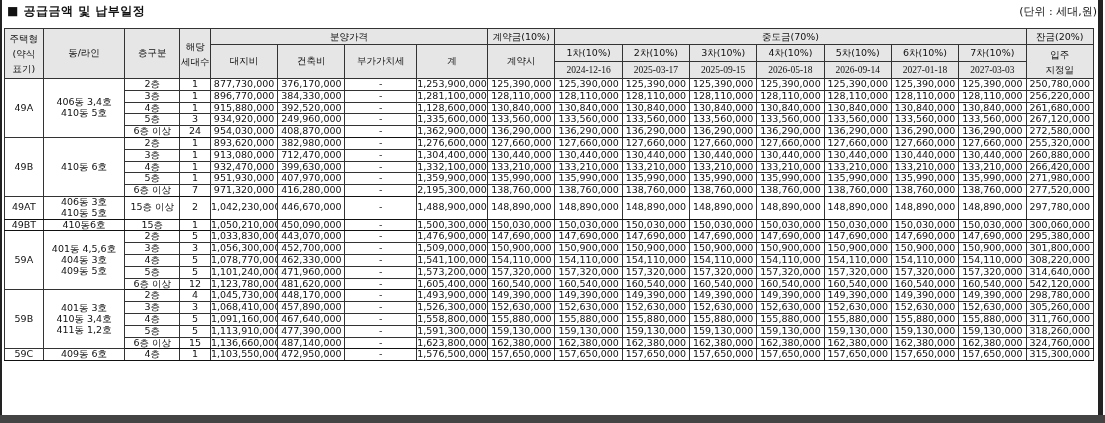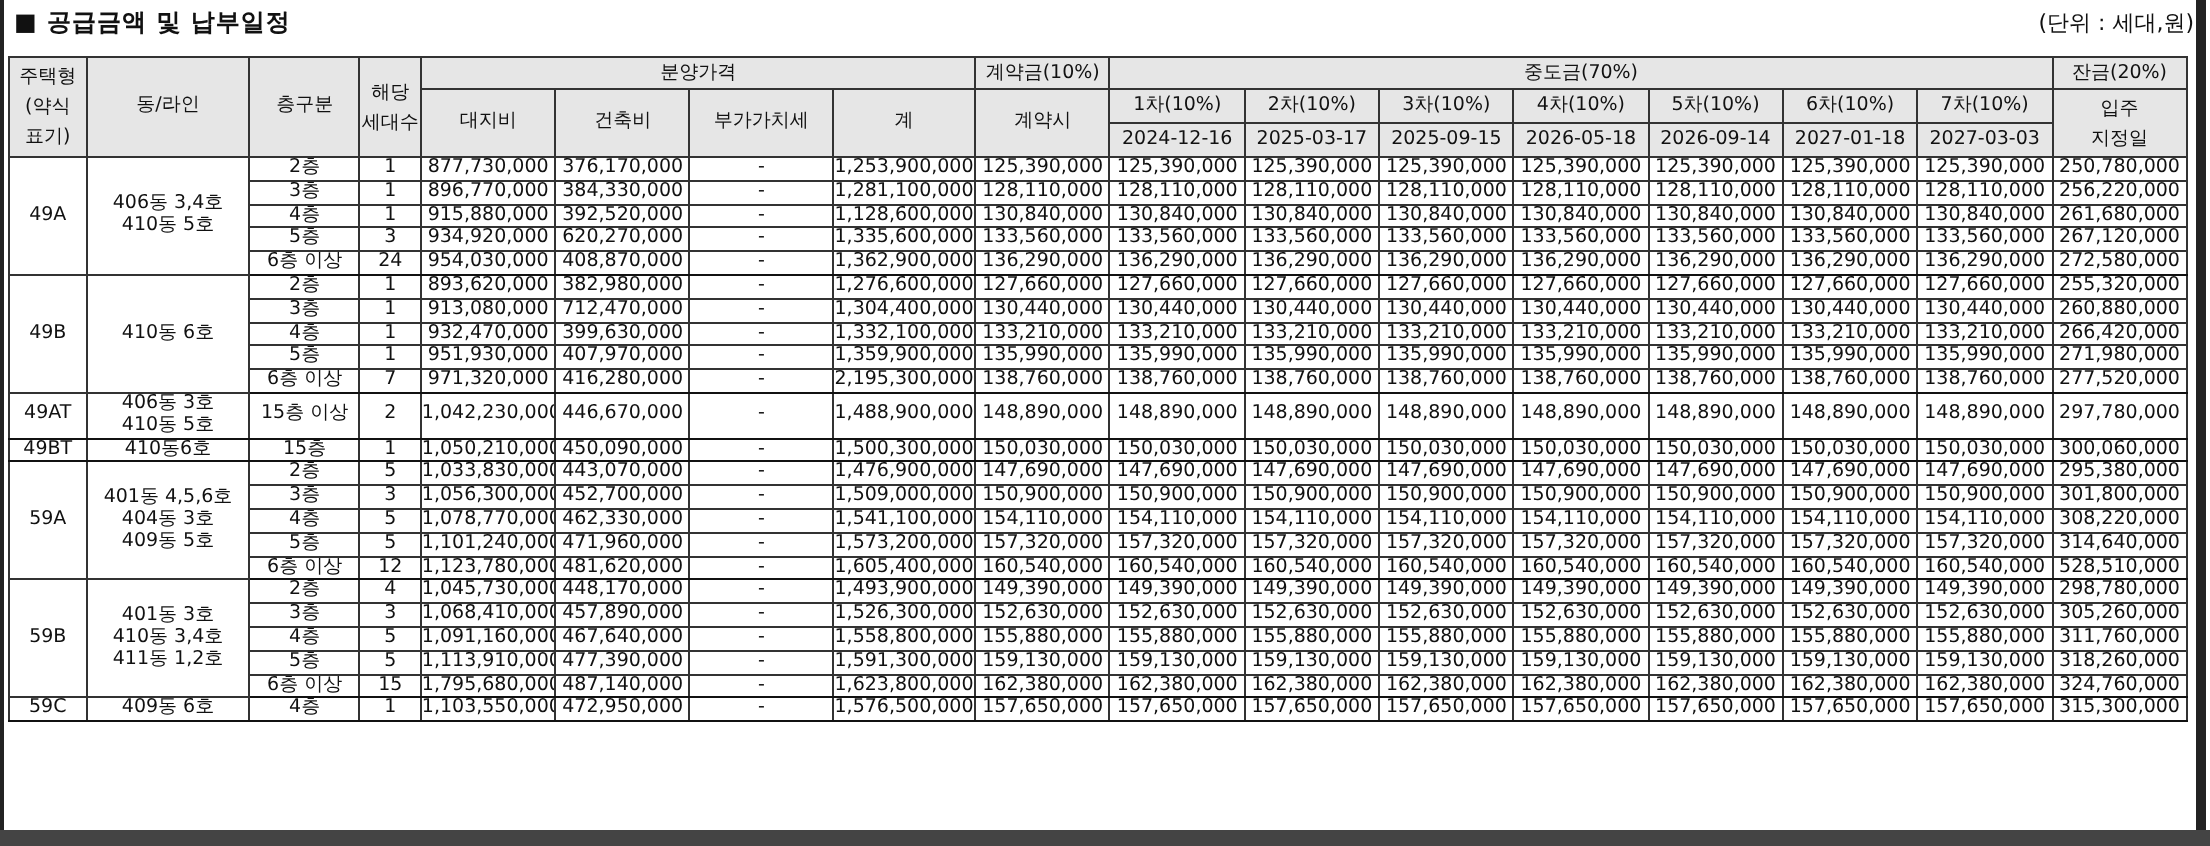--- a/index.html
+++ b/index.html
@@ -22,21 +22,21 @@
     border-collapse: collapse; table-layout: fixed;
     width: 1090px; font-size: 9.5px;
   }
   table.price th, table.price td {
     border: 1px solid #333; padding: 0; text-align: center; white-space: nowrap; overflow: hidden;
     line-height: 10.8px; height: 10.8px;
   }
   table.price th { background: #e6e6e6; font-weight: normal; font-size: 9.5px; }
   table.price th.h1 { height: 15px; line-height: 15px; }
   table.price th.h2 { height: 16px; line-height: 16px; }
-  table.price th.h3 { height: 16px; line-height: 16px; }
+  table.price th.h3 { height: 16px; line-height: 16px; font-family: Liberation Serif, serif; }
   table.price th.multi { line-height: 15px; white-space: normal; }
   td.type, td.dong { font-size: 9.5px; line-height: 10px; white-space: normal; }
   td.num { font-size: 9.5px; }
   tr.grp-end td { border-bottom: 1.5px solid #111; }
 </style>
 </head>
 <body>
 
 <div class="frame-left"></div>
 <div class="frame-right"></div>
@@ -156,21 +156,21 @@
         <td class="num">130,840,000</td>
         <td class="num">130,840,000</td>
         <td class="num">130,840,000</td>
         <td class="num">130,840,000</td>
         <td class="num">261,680,000</td>
       </tr>
       <tr>
         <td class="num" style="height:10.8px">5층</td>
         <td class="num" style="height:10.8px">3</td>
         <td class="num" style="height:10.8px">934,920,000</td>
-        <td class="num" style="height:10.8px">620,270,000</td>
+        <td class="num" style="height:10.8px">249,960,000</td>
         <td class="num" style="height:10.8px">-</td>
         <td class="num" style="height:10.8px">1,335,600,000</td>
         <td class="num" style="height:10.8px">133,560,000</td>
         <td class="num">133,560,000</td>
         <td class="num">133,560,000</td>
         <td class="num">133,560,000</td>
         <td class="num">133,560,000</td>
         <td class="num">133,560,000</td>
         <td class="num">133,560,000</td>
         <td class="num">133,560,000</td>
@@ -399,21 +399,21 @@
         <td class="num" style="height:10.8px">-</td>
         <td class="num" style="height:10.8px">1,605,400,000</td>
         <td class="num" style="height:10.8px">160,540,000</td>
         <td class="num">160,540,000</td>
         <td class="num">160,540,000</td>
         <td class="num">160,540,000</td>
         <td class="num">160,540,000</td>
         <td class="num">160,540,000</td>
         <td class="num">160,540,000</td>
         <td class="num">160,540,000</td>
-        <td class="num">528,510,000</td>
+        <td class="num">542,120,000</td>
       </tr>
       <tr>
         <td rowspan="5" class="type">59B</td>
         <td rowspan="5" class="dong" style="white-space:pre-line">401동 3호
 410동 3,4호
 411동 1,2호</td>
         <td class="num" style="height:10.8px">2층</td>
         <td class="num" style="height:10.8px">4</td>
         <td class="num" style="height:10.8px">1,045,730,000</td>
         <td class="num" style="height:10.8px">448,170,000</td>
@@ -476,21 +476,21 @@
         <td class="num">159,130,000</td>
         <td class="num">159,130,000</td>
         <td class="num">159,130,000</td>
         <td class="num">159,130,000</td>
         <td class="num">159,130,000</td>
         <td class="num">318,260,000</td>
       </tr>
       <tr class="grp-end">
         <td class="num" style="height:10.8px">6층 이상</td>
         <td class="num" style="height:10.8px">15</td>
-        <td class="num" style="height:10.8px">1,795,680,000</td>
+        <td class="num" style="height:10.8px">1,136,660,000</td>
         <td class="num" style="height:10.8px">487,140,000</td>
         <td class="num" style="height:10.8px">-</td>
         <td class="num" style="height:10.8px">1,623,800,000</td>
         <td class="num" style="height:10.8px">162,380,000</td>
         <td class="num">162,380,000</td>
         <td class="num">162,380,000</td>
         <td class="num">162,380,000</td>
         <td class="num">162,380,000</td>
         <td class="num">162,380,000</td>
         <td class="num">162,380,000</td>

